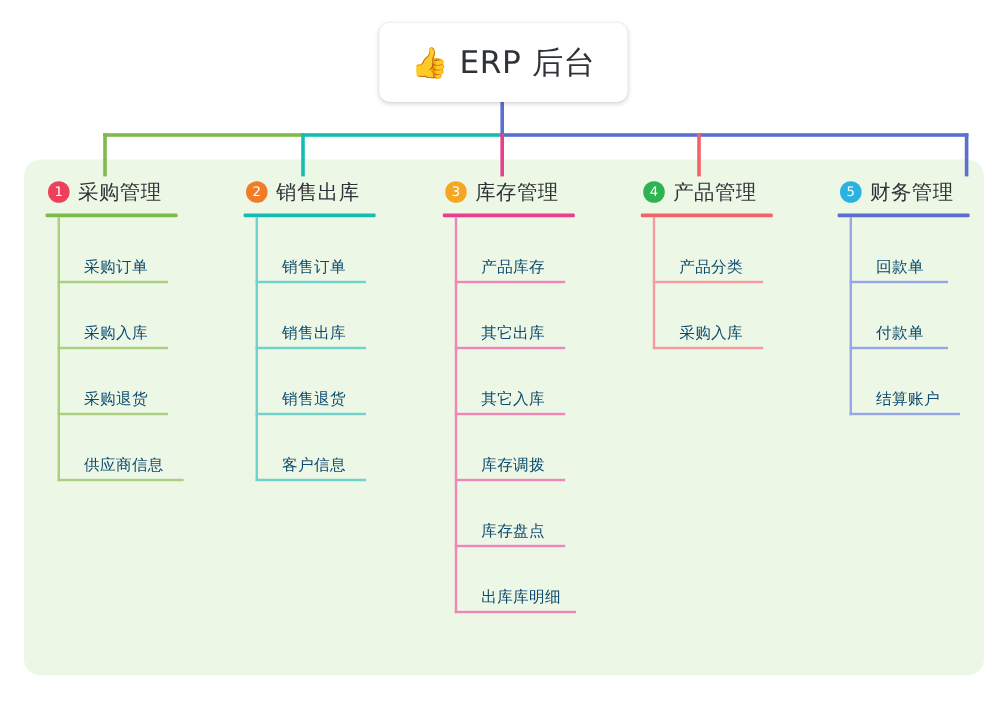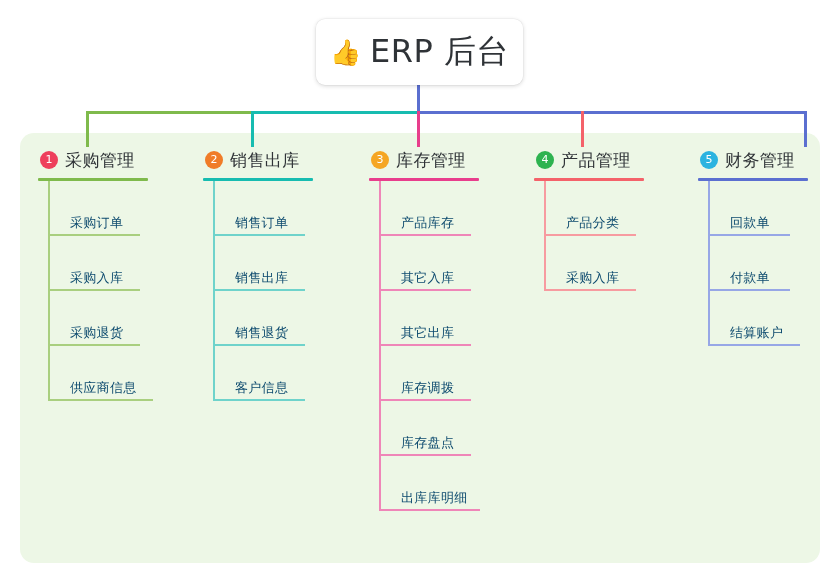--- a/index.html
+++ b/index.html
@@ -38,21 +38,21 @@
     justify-content: center;
     gap: 9px;
     z-index: 6;
   }
   .root-emoji {
     font-size: 25px;
     line-height: 1;
     display: inline-block;
   }
   .root-title {
-    font-size: 32px;
+    font-size: 26px;
     color: #2f3337;
     letter-spacing: 0.5px;
     font-weight: 400;
     white-space: nowrap;
   }
 
   
   .panel {
     position: absolute;
     left: 20px;
@@ -233,25 +233,25 @@
     </div>
     <div class="col-rule" style="width:110px; background:#e83e8c;"></div>
     <div class="items">
       <div class="spine" style="background:#ef86b8;"></div>
 
       <div class="item">
         <span class="item-label">产品库存</span>
         <span class="item-underline" style="width:92px; background:#ef86b8;"></span>
       </div>
       <div class="item">
+        <span class="item-label">其它出库</span>
+        <span class="item-underline" style="width:92px; background:#ef86b8;"></span>
+      </div>
+      <div class="item">
         <span class="item-label">其它入库</span>
-        <span class="item-underline" style="width:92px; background:#ef86b8;"></span>
-      </div>
-      <div class="item">
-        <span class="item-label">其它出库</span>
         <span class="item-underline" style="width:92px; background:#ef86b8;"></span>
       </div>
       <div class="item">
         <span class="item-label">库存调拨</span>
         <span class="item-underline" style="width:92px; background:#ef86b8;"></span>
       </div>
       <div class="item">
         <span class="item-label">库存盘点</span>
         <span class="item-underline" style="width:92px; background:#ef86b8;"></span>
       </div>

